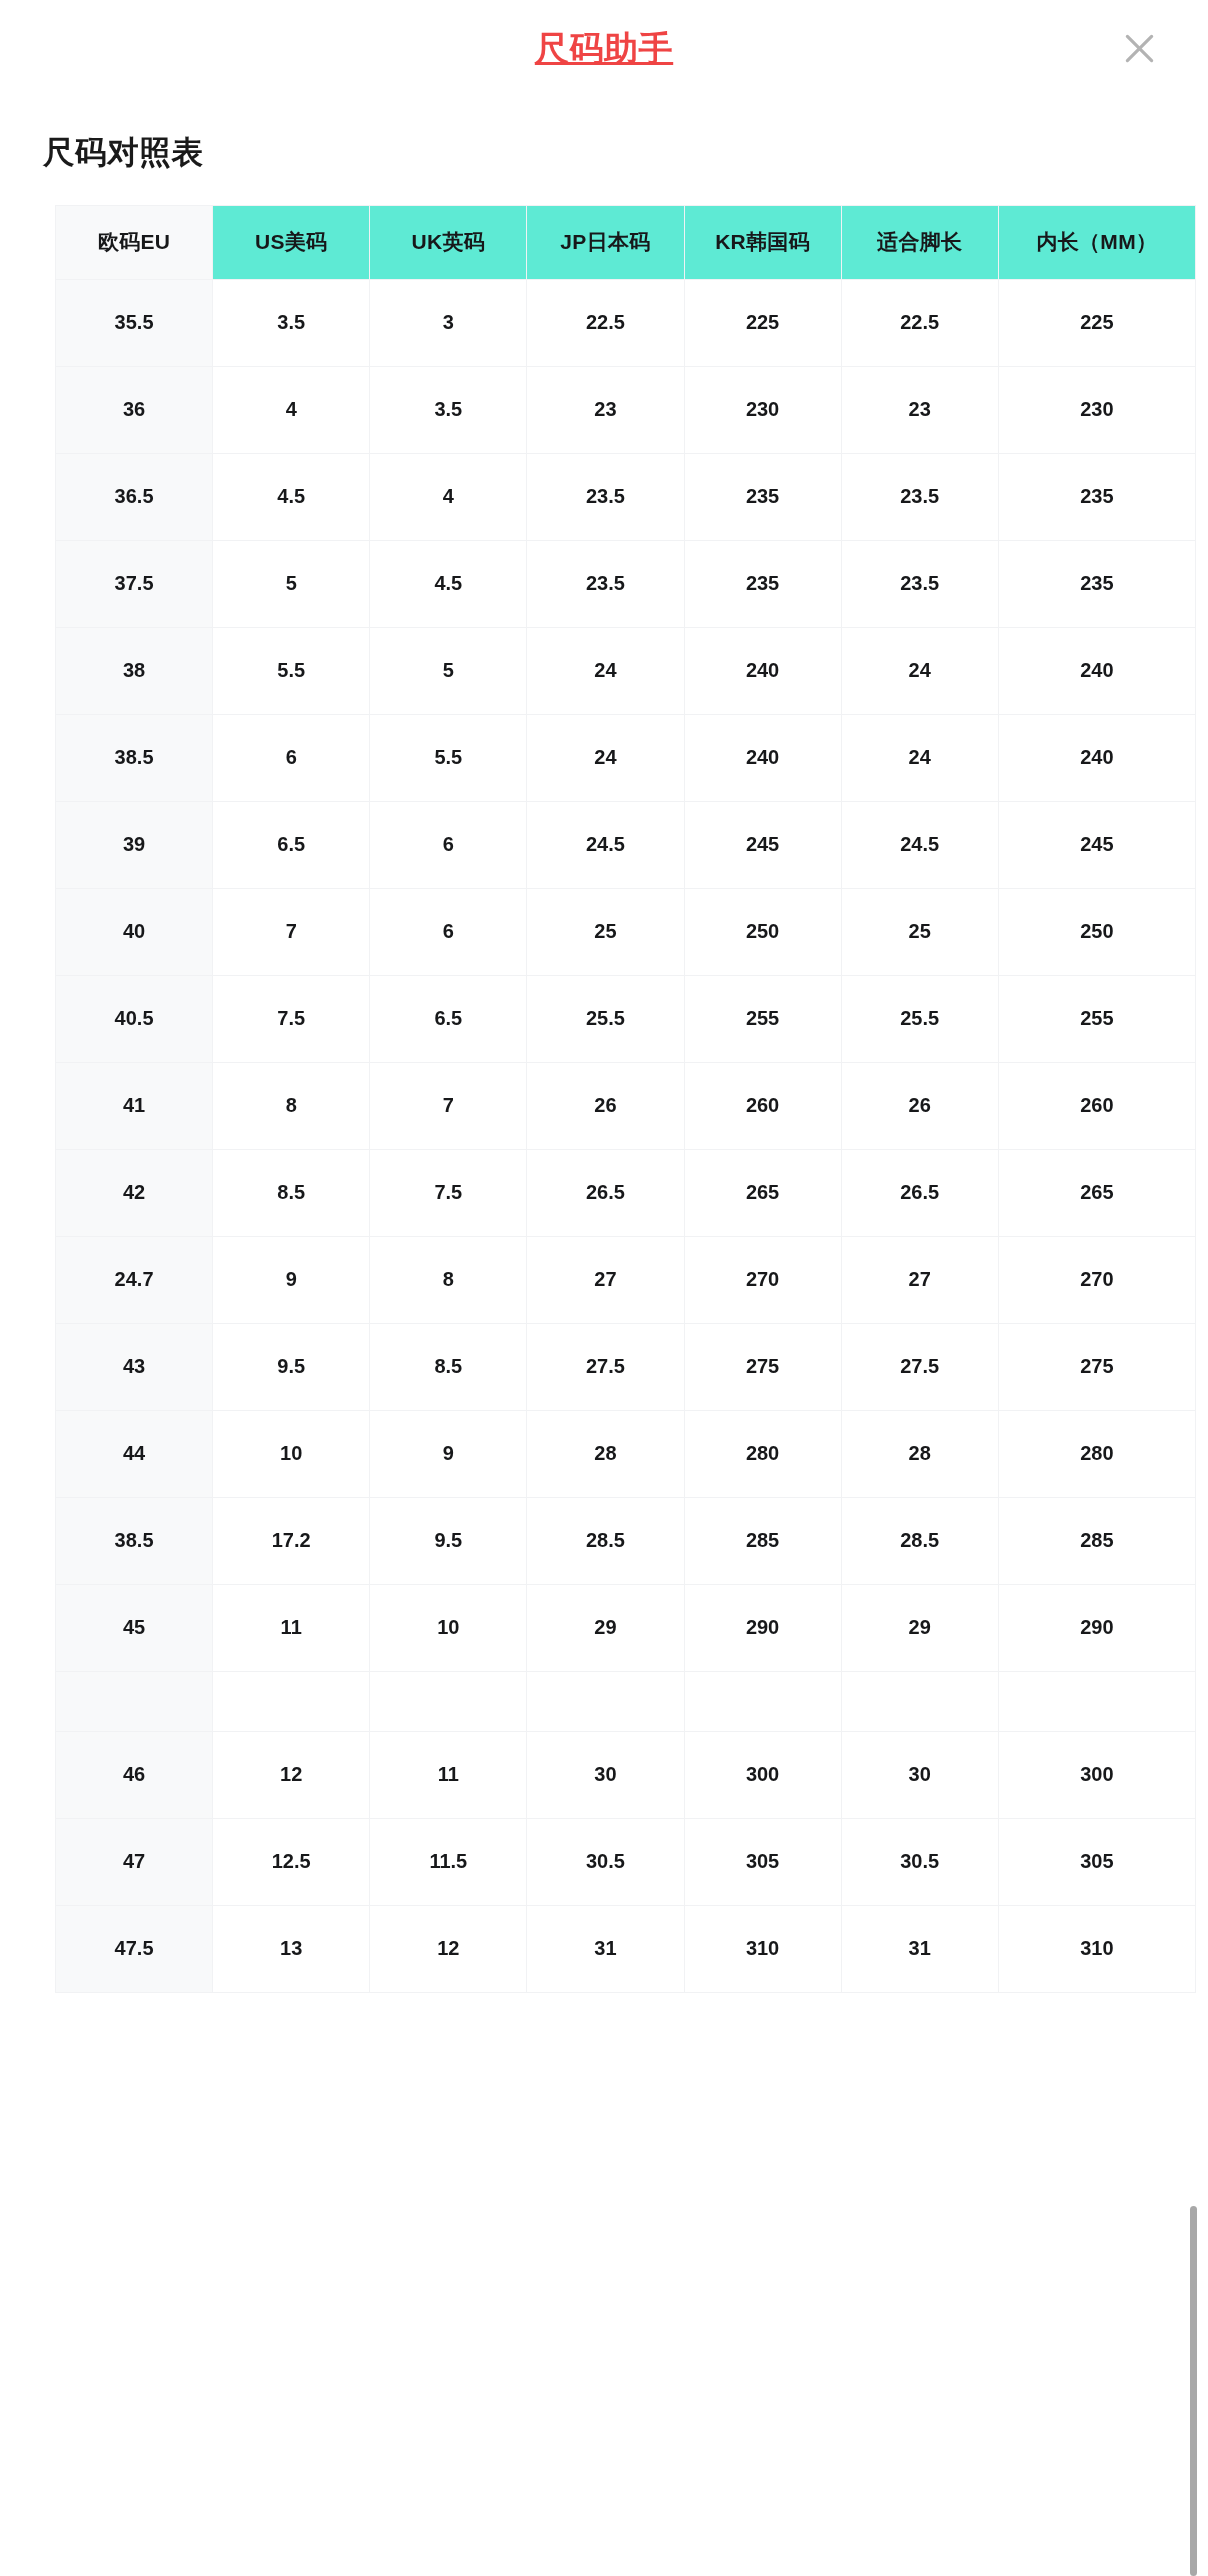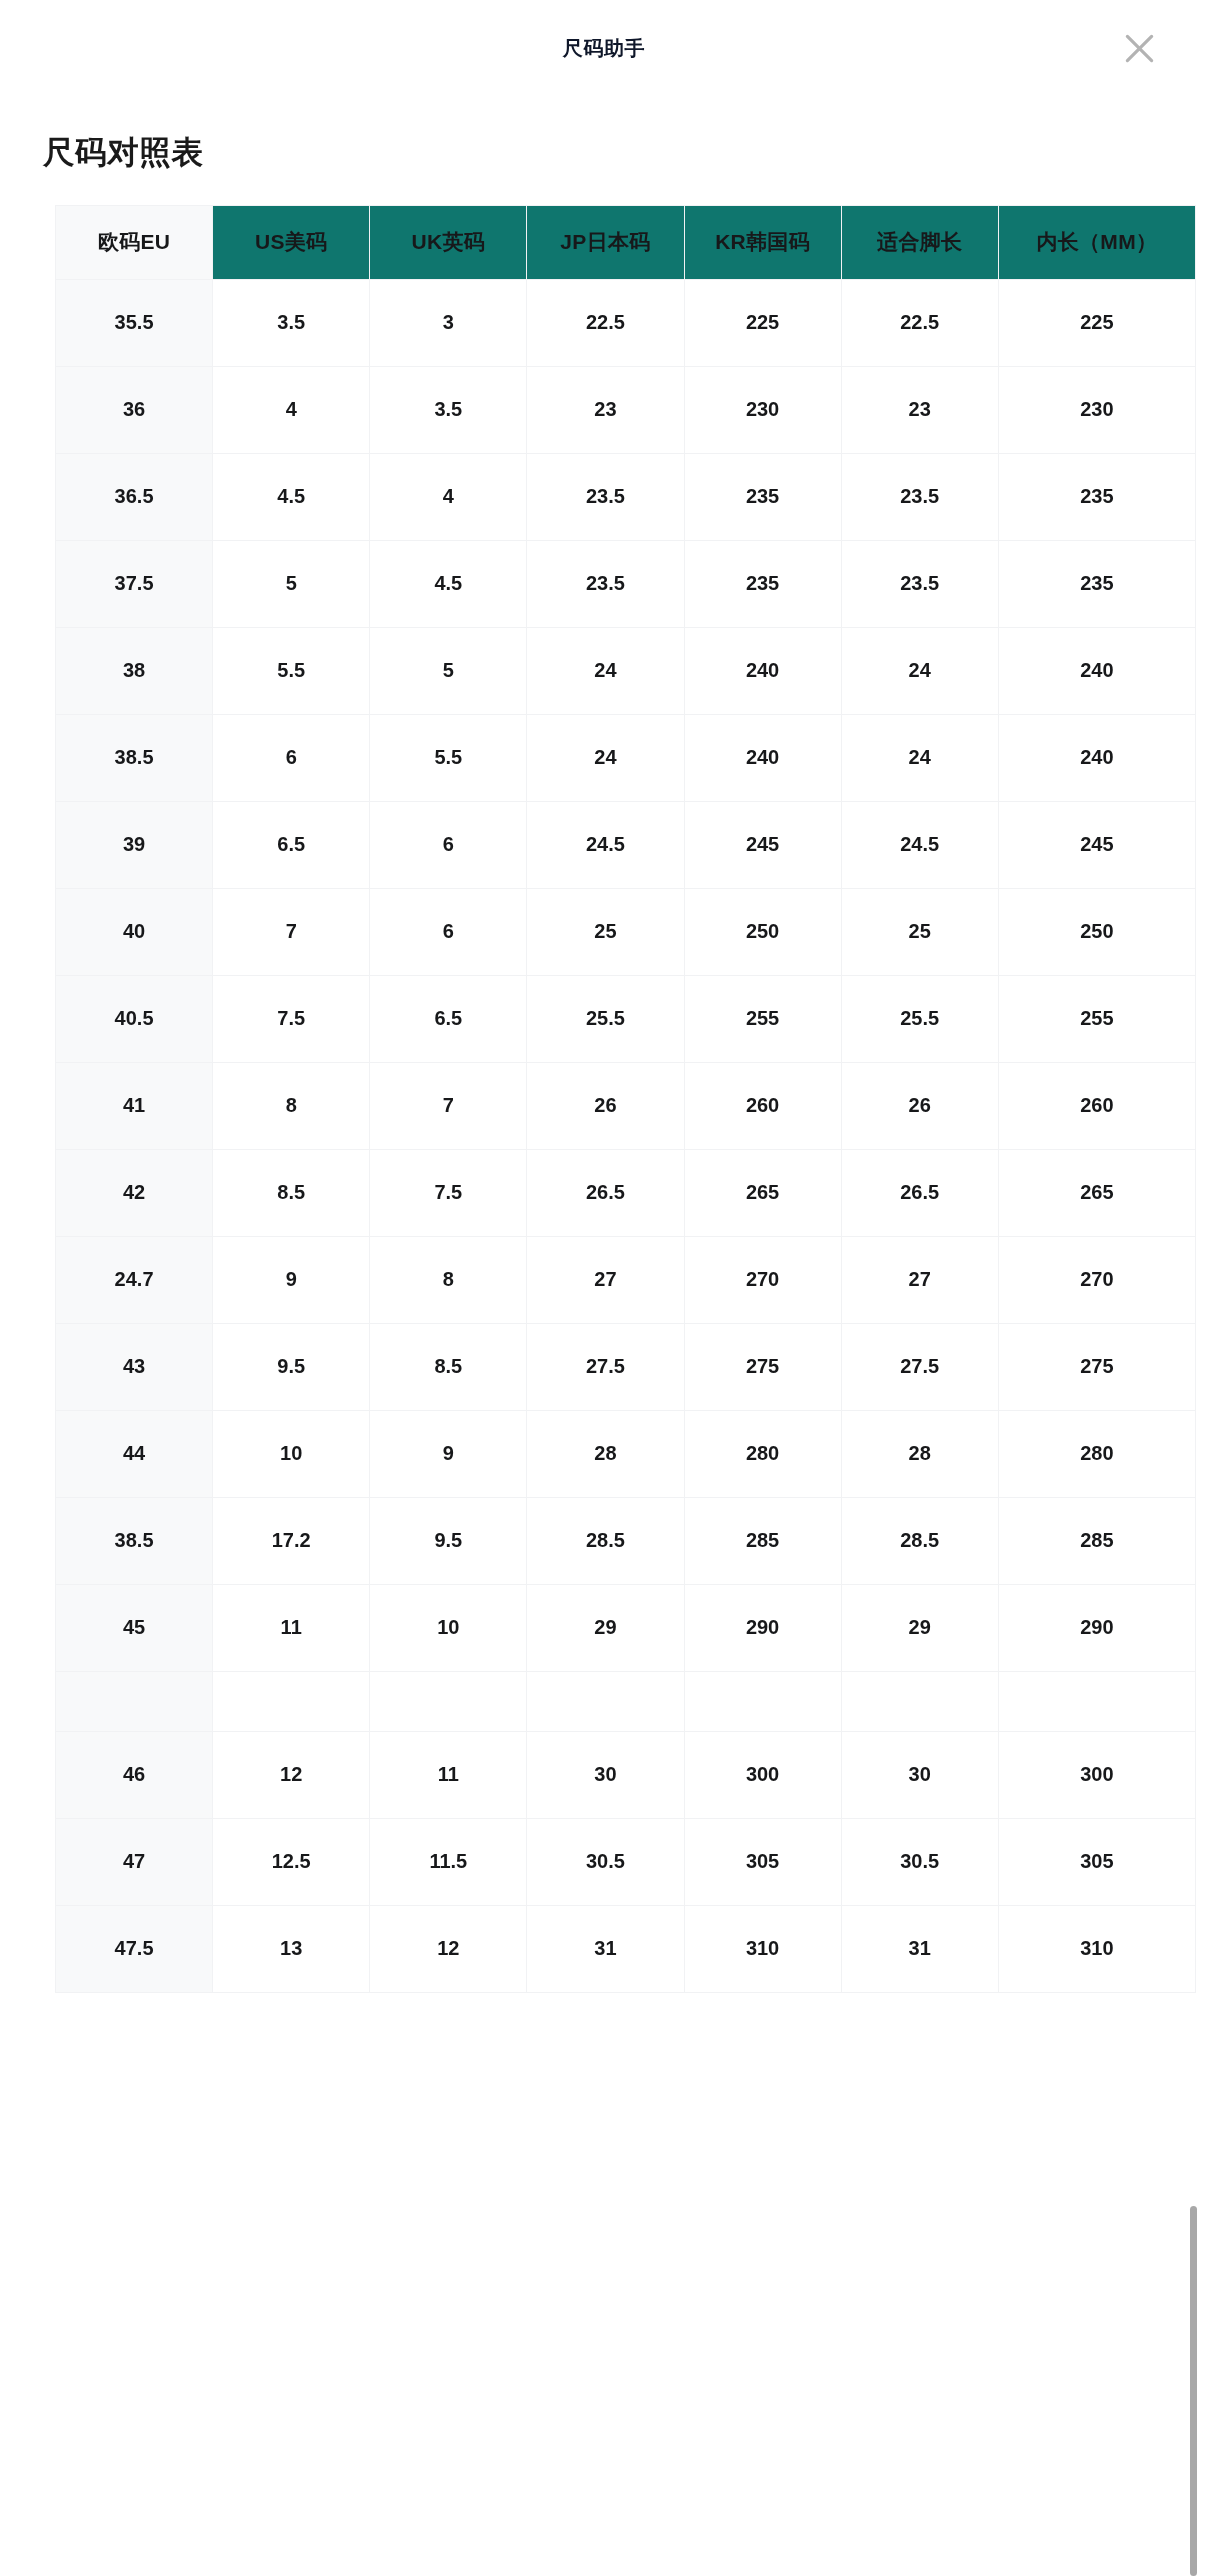--- a/index.html
+++ b/index.html
@@ -23,25 +23,26 @@
   
   .sheet-header {
     position: relative;
     height: 96px;
     background: #ffffff;
     display: flex;
     align-items: center;
     justify-content: center;
   }
   .sheet-title {
-    font-size: 20px;
+    font-size: 34px;
     font-weight: bold;
-    color: #0f172a;
+    color: #ef4444;
     letter-spacing: 0.6px;
     line-height: 1;
+    text-decoration: underline;
   }
   .close-btn {
     position: absolute;
     right: 50px;
     top: 30px;
     width: 37px;
     height: 37px;
     cursor: pointer;
     display: block;
   }
@@ -81,21 +82,21 @@
     border-bottom: 1.3px solid #f1f2f4;
     text-align: center;
     vertical-align: middle;
     color: #17181a;
     background: #ffffff;
   }
   table.size-table th {
     height: 74px;
     font-size: 21px;
     font-weight: bold;
-    background: #0f766e;
+    background: #5eead4;
     border-top: 1.3px solid #f1f2f4;
     letter-spacing: 0.3px;
   }
   table.size-table th:first-child,
   table.size-table td:first-child {
     border-left: 1.3px solid #f1f2f4;
     background: #f8f9fa;
   }
   table.size-table td {
     height: 87px;

